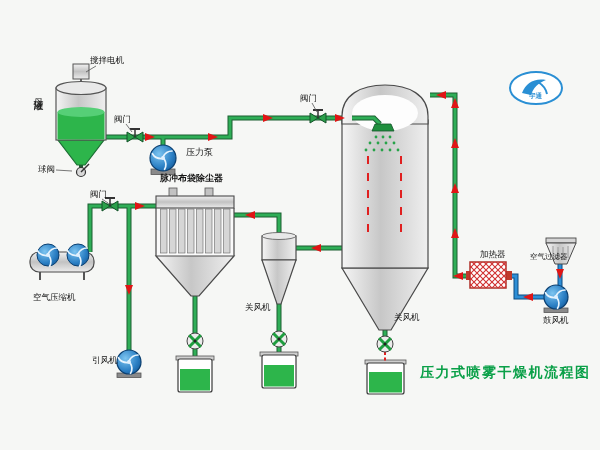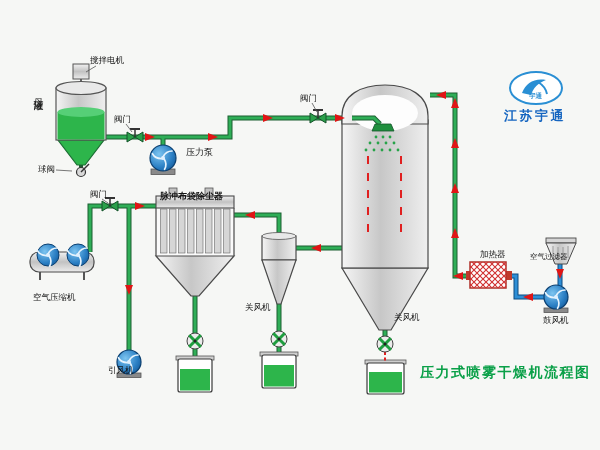--- a/index.html
+++ b/index.html
@@ -237,25 +237,24 @@
   </g>
 </svg>
 
 <div class="lbl" style="left:90px;top:56px;">搅拌电机</div>
 <div class="lbl vert" style="left:33px;top:90px;">母液罐</div>
 <div class="lbl" style="left:38px;top:165px;">球阀</div>
 <div class="lbl" style="left:114px;top:115px;">阀门</div>
 <div class="lbl" style="left:300px;top:94px;">阀门</div>
 <div class="lbl" style="left:90px;top:190px;">阀门</div>
 <div class="lbl md" style="left:186px;top:148px;">压力泵</div>
-<div class="lbl md b" style="left:160px;top:192px;font-family:Liberation Serif, serif;">脉冲布袋除尘器</div>
+<div class="lbl md b" style="left:160px;top:174px;font-family:Liberation Serif, serif;">脉冲布袋除尘器</div>
 <div class="lbl" style="left:33px;top:293px;">空气压缩机</div>
-<div class="lbl" style="left:92px;top:366px;margin-left:16px;">引风机</div>
+<div class="lbl" style="left:92px;top:356px;">引风机</div>
 <div class="lbl" style="left:245px;top:303px;">关风机</div>
 <div class="lbl" style="left:394px;top:313px;">关风机</div>
 <div class="lbl" style="left:472px;top:250px;margin-left:8px;">加热器</div>
 <div class="lbl sm" style="left:530px;top:227px;">空气过滤器</div>
 <div class="lbl" style="left:543px;top:316px;">鼓风机</div>
 <div class="mark" style="position:absolute;z-index:2;left:529px;top:92px;">宇通</div>
-<div class="brand" style="position:absolute;z-index:2;left:504px;top:107px;">江苏宇通</div>
 <div class="title" style="position:absolute;z-index:2;left:420px;top:364px;">压力式喷雾干燥机流程图</div>
 
 </div>
 
 </body></html>

